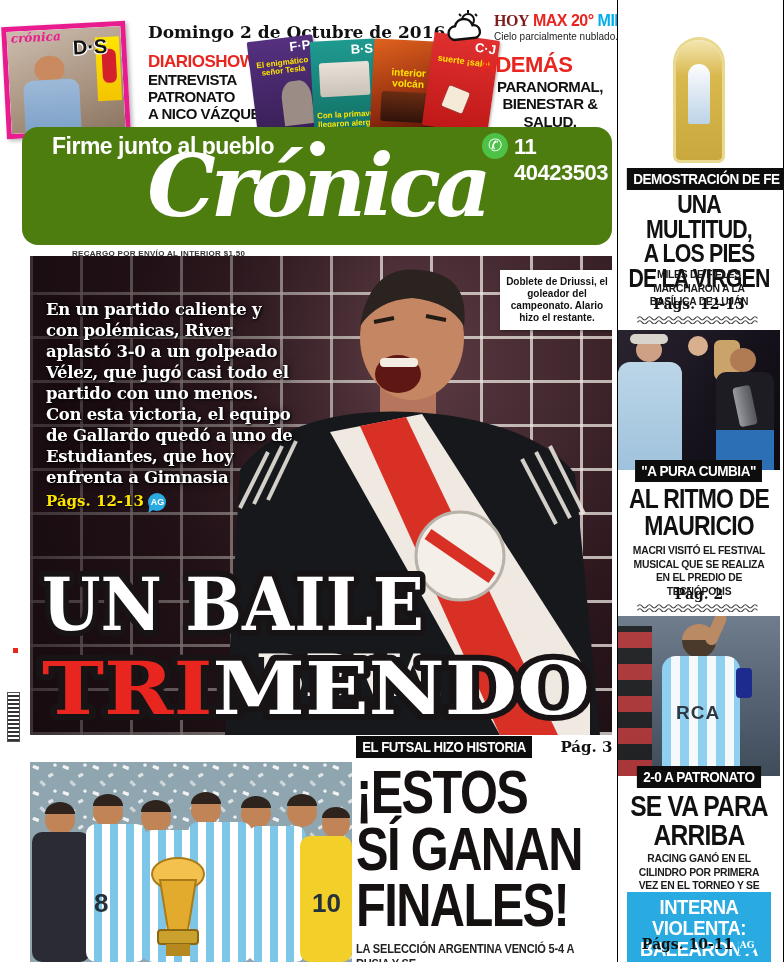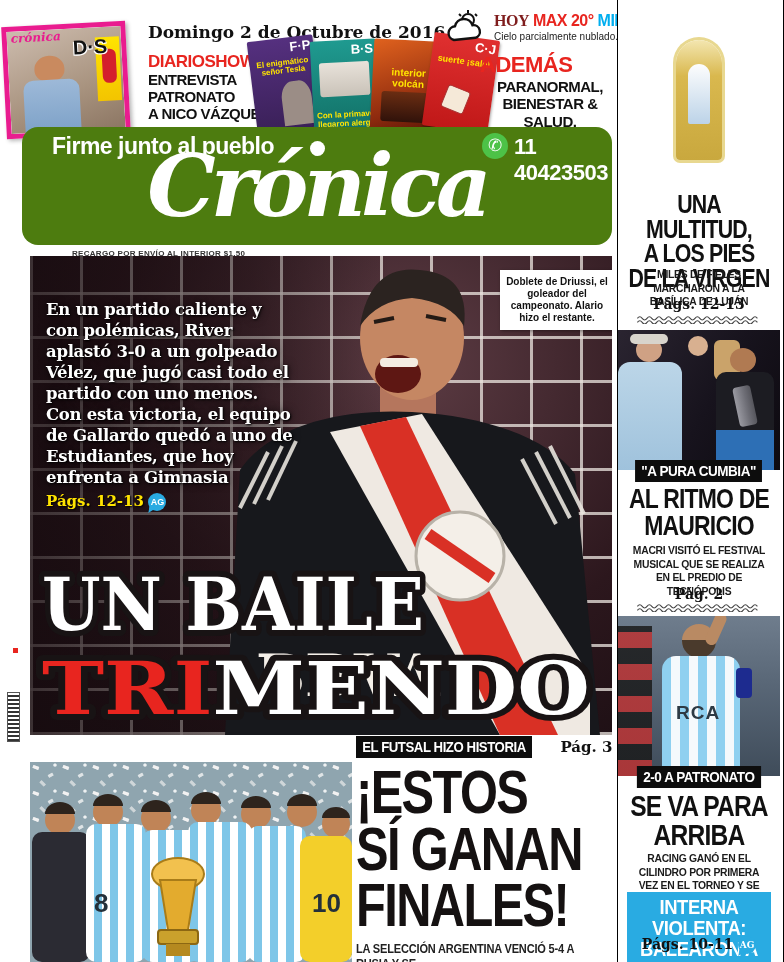--- a/index.html
+++ b/index.html
@@ -274,20 +274,23 @@
           radial-gradient(circle at 55% 50%, #d8d2c4 0 5px, transparent 6px),
           radial-gradient(circle at 80% 65%, #b55 0 4px, transparent 5px),
           radial-gradient(circle at 15% 75%, #7a92ad 0 5px, transparent 6px),
           radial-gradient(circle at 45% 82%, #e8dcc8 0 5px, transparent 6px),
           radial-gradient(circle at 75% 88%, #5a6e52 0 5px, transparent 6px),
           linear-gradient(#9aa8b8 0%, #8a98a8 50%, #76848f 100%);">
       <div class="abs" style="left:58px;top:40px;width:46px;height:120px;border-radius:23px 23px 4px 4px;background:linear-gradient(#f3e6b0,#d9b84e 30%,#c9a83e);box-shadow:0 0 0 3px #e8d890;">
         <div class="abs" style="left:12px;top:24px;width:22px;height:60px;border-radius:11px 11px 2px 2px;background:linear-gradient(#fdfdfd,#bcd3e8);"></div>
       </div>
     </div>
+    <div class="abs" style="left:0;top:168px;width:162px;text-align:center;">
+      <span class="kicker squeeze9">DEMOSTRACIÓN DE FE</span>
+    </div>
     <div class="abs rhead squeeze" style="left:-10px;top:192px;width:182px;font-size:26px;">
       <div>UNA MULTITUD,</div>
       <div>A LOS PIES</div>
       <div>DE LA VIRGEN</div>
     </div>
     <div class="abs rsub squeeze9" style="left:6px;top:268px;width:150px;">MILES DE FIELES MARCHARON A LA BASÍLICA DE LUJÁN</div>
     <div class="abs rpages" style="left:0;top:296px;width:162px;">Págs. 12-13</div>
     <svg class="abs wavy" style="left:4px;top:316px;" width="154" height="10" viewBox="0 0 154 10">
       <path d="M0 3 q3 -4 6 0 t6 0 t6 0 t6 0 t6 0 t6 0 t6 0 t6 0 t6 0 t6 0 t6 0 t6 0 t6 0 t6 0 t6 0 t6 0 t6 0 t6 0 t6 0 t6 0 t6 0 t6 0 t6 0 t6 0 t6 0" fill="none" stroke="#444" stroke-width="1.4"></path>
       <path d="M0 8 q3 -4 6 0 t6 0 t6 0 t6 0 t6 0 t6 0 t6 0 t6 0 t6 0 t6 0 t6 0 t6 0 t6 0 t6 0 t6 0 t6 0 t6 0 t6 0 t6 0 t6 0 t6 0 t6 0 t6 0 t6 0 t6 0" fill="none" stroke="#444" stroke-width="1.4"></path>

